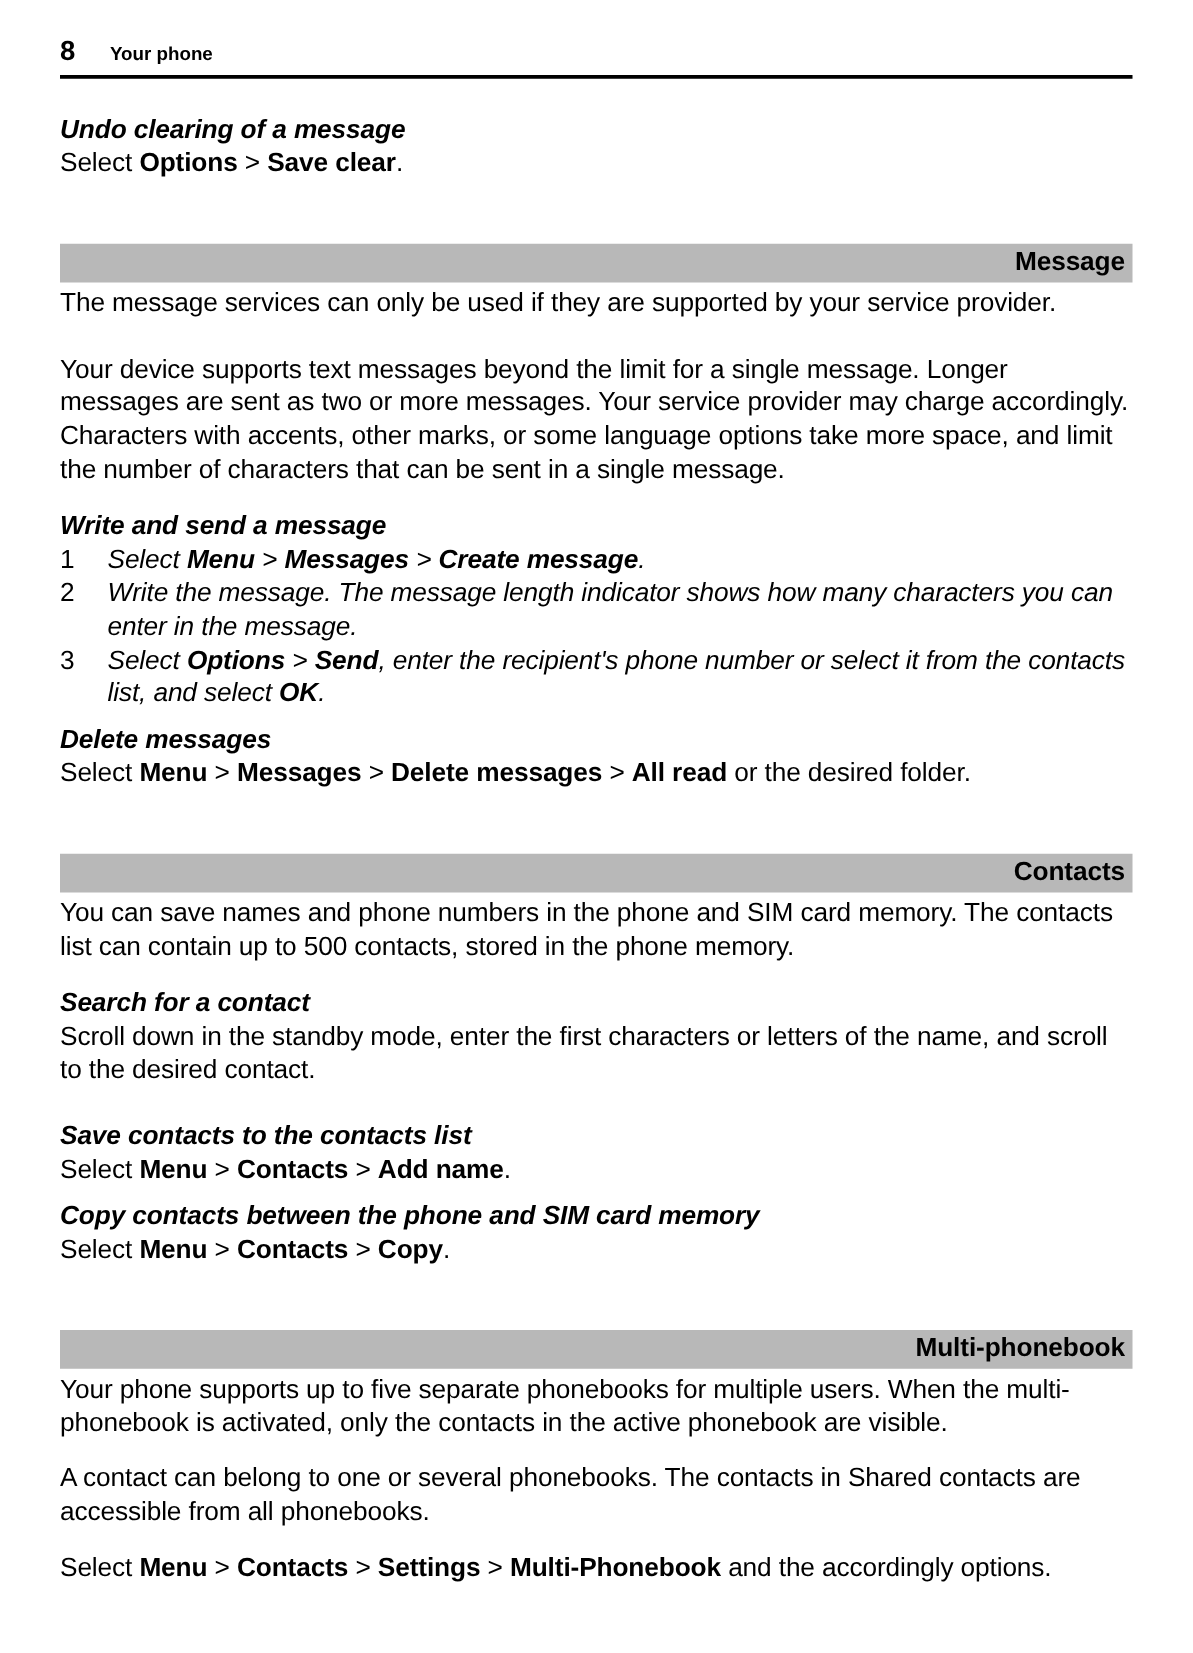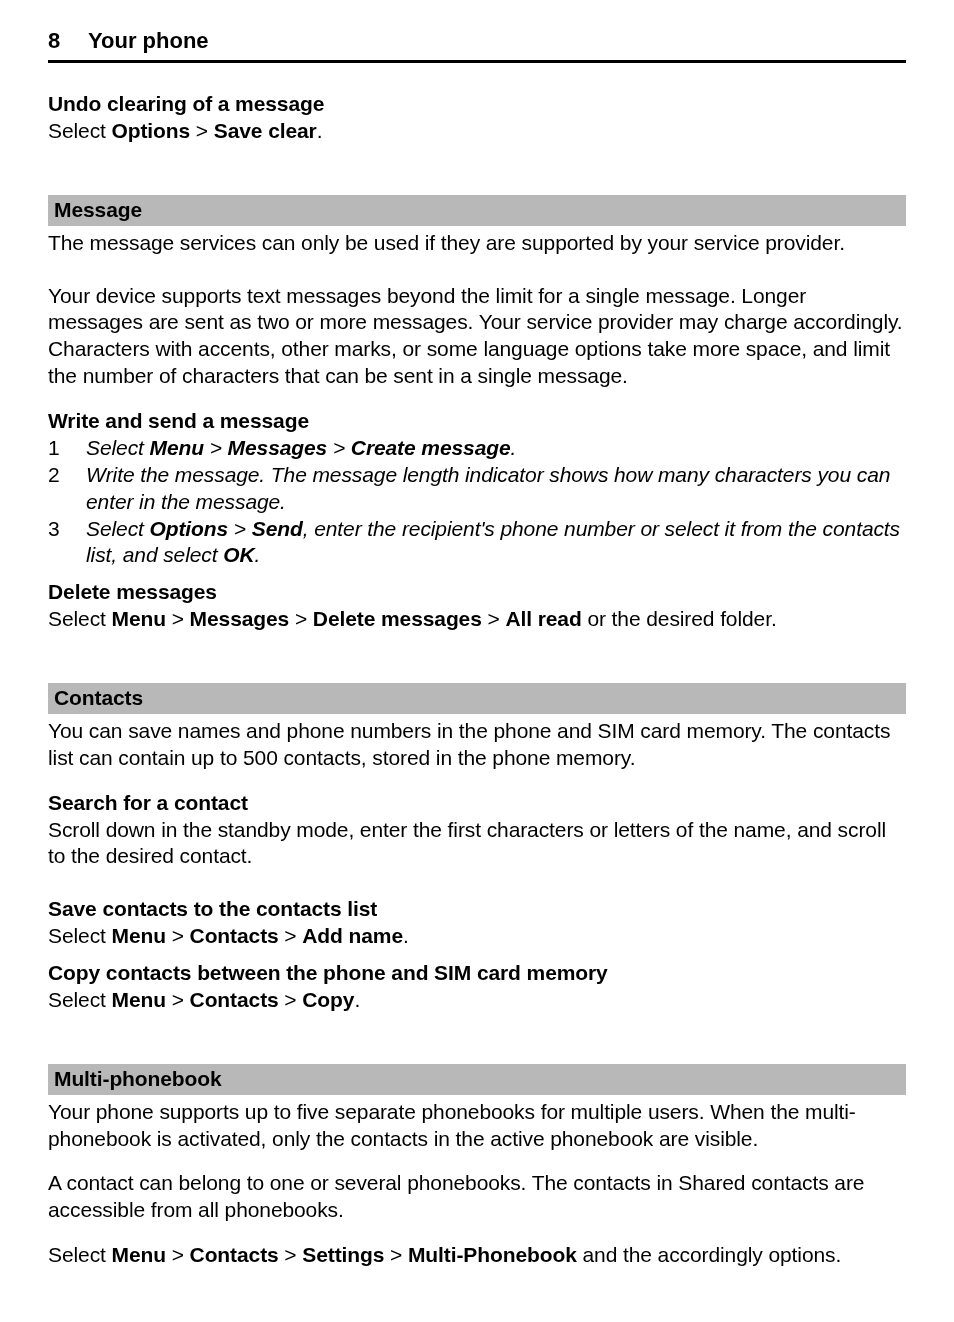--- a/index.html
+++ b/index.html
@@ -21,43 +21,45 @@
     padding-bottom: 6px;
     margin-bottom: 28px;
   }
   .page-num {
     font-weight: 700;
     font-size: 22px;
     width: 40px;
   }
   .page-title {
     font-weight: 700;
-    font-size: 22px;
+    font-size: 15px;
   }
   .body {
     font-size: 21px;
     line-height: 1.28;
     letter-spacing: -0.1px;
   }
   .sub-h {
     font-weight: 700;
     margin-top: 18px;
+    font-style: italic;
   }
   .para {
     margin-top: 0;
   }
   .spacer {
     height: 26px;
   }
   .section-bar {
     background: #b8b8b8;
     font-weight: 700;
     padding: 2px 6px;
     margin-top: 24px;
     margin-bottom: 4px;
+    text-align: right;
   }
   .bold {
     font-weight: 700;
     text-align: right;
   }
   ol.steps {
     list-style: none;
     padding: 0;
     margin: 0;
     counter-reset: step;

